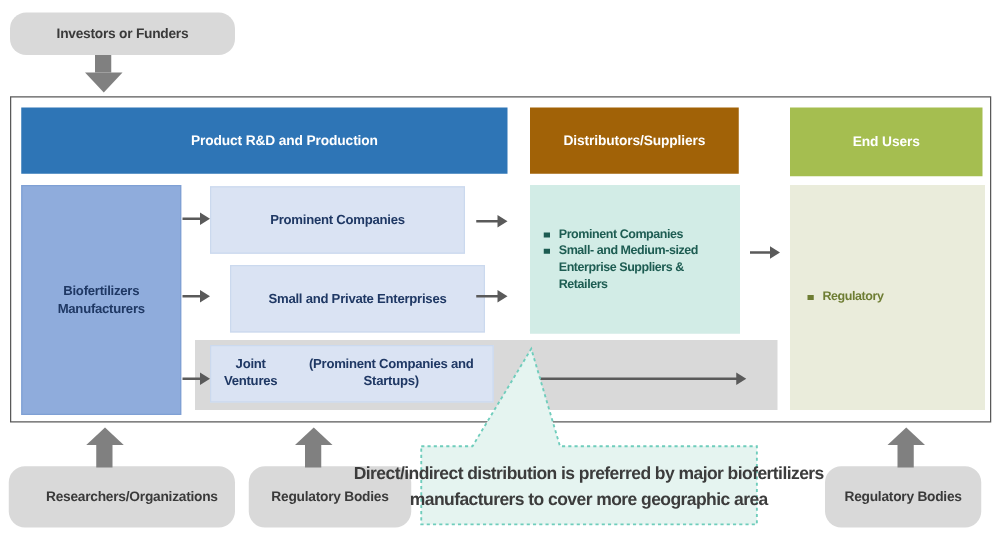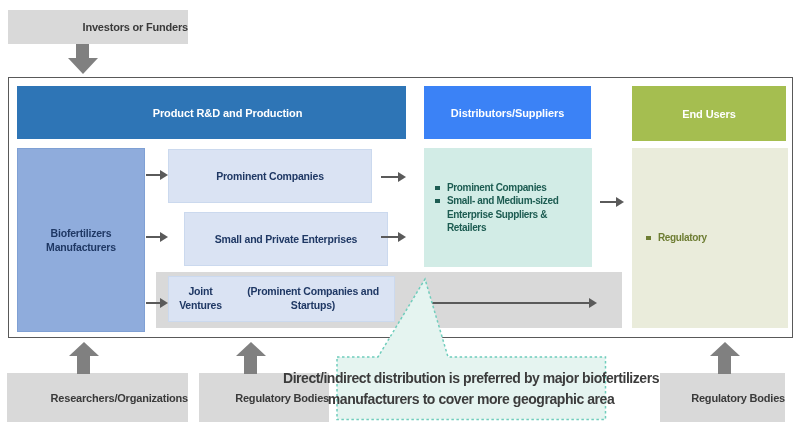--- a/index.html
+++ b/index.html
@@ -7,34 +7,34 @@
   .stage {
     position:relative; width:802px; height:430px; background:#ffffff;
     font-family:"Liberation Sans", sans-serif; overflow:hidden;
     letter-spacing:-0.2px;
   }
   .abs { position:absolute; }
 
   
   .gray-box {
     background:#d9d9d9; color:#3a3a3a; font-size:11px; font-weight:700;
-    display:flex; align-items:center; justify-content:flex-end; text-align:center;
+    display:flex; align-items:center; justify-content:center; text-align:center;border-radius:13px;
   }
 
   
   .panel { border:1.5px solid #595959; background:#ffffff; }
 
   
   .hdr {
     color:#ffffff; font-size:11px; font-weight:700;
     display:flex; align-items:center; justify-content:center; text-align:center;
     letter-spacing:-0.1px;
   }
   .hdr-blue  { background:#2e75b6; }
-  .hdr-teal  { background:#3b82f6; }
+  .hdr-teal  { background:#a16207; }
   .hdr-green { background:#a5be50; }
 
   
   .box {
     display:flex; align-items:center; justify-content:center; text-align:center;
     font-weight:700; color:#1f3864;
   }
   .box-medblue { background:#8facdc; border:1px solid #7fa0d4; font-size:10.5px; line-height:1.35; }
   .box-paleblue { background:#dae3f3; border:1px solid #cbd9ee; font-size:10.5px; }
   .band-gray { background:#d9d9d9; }

